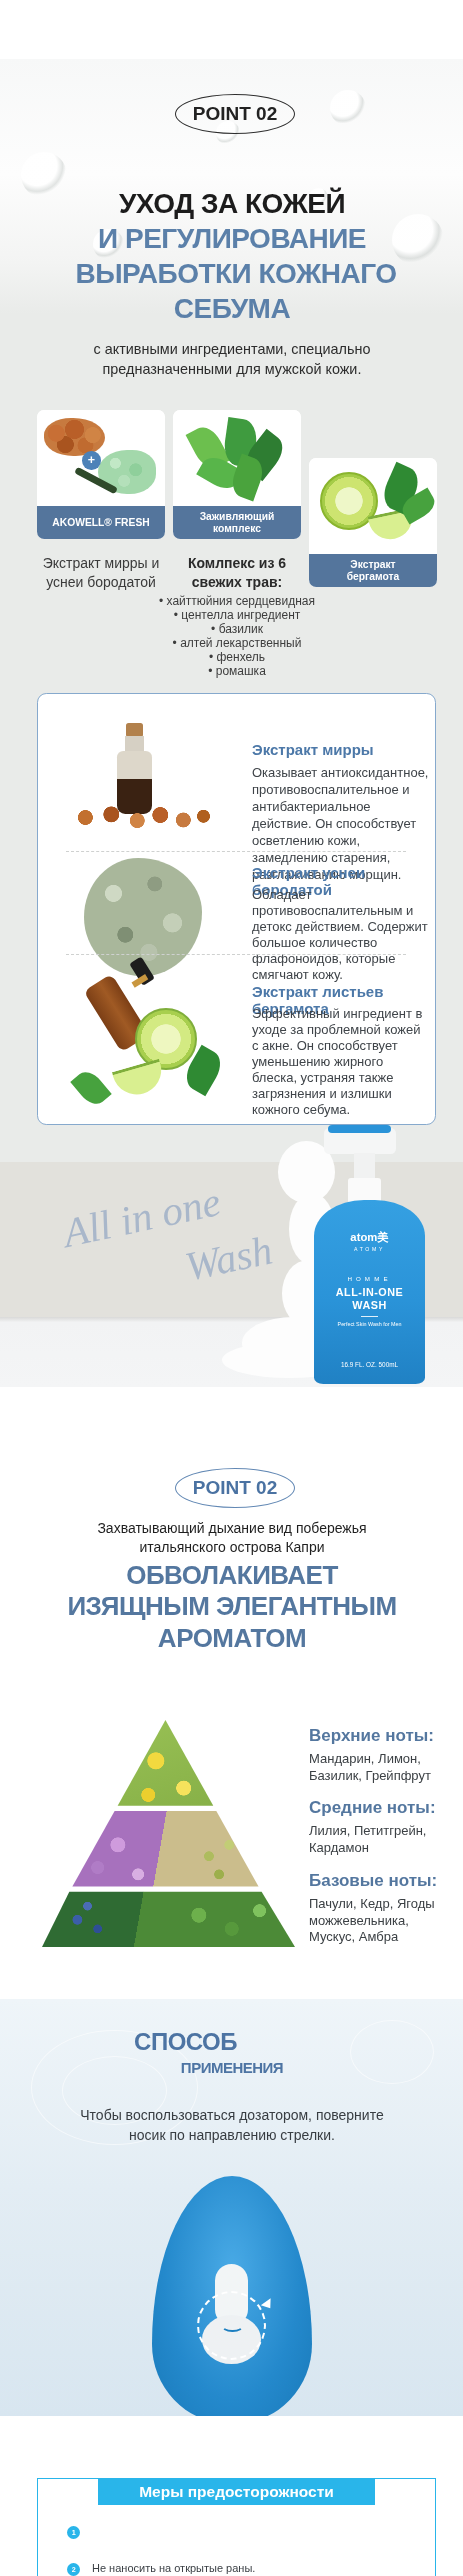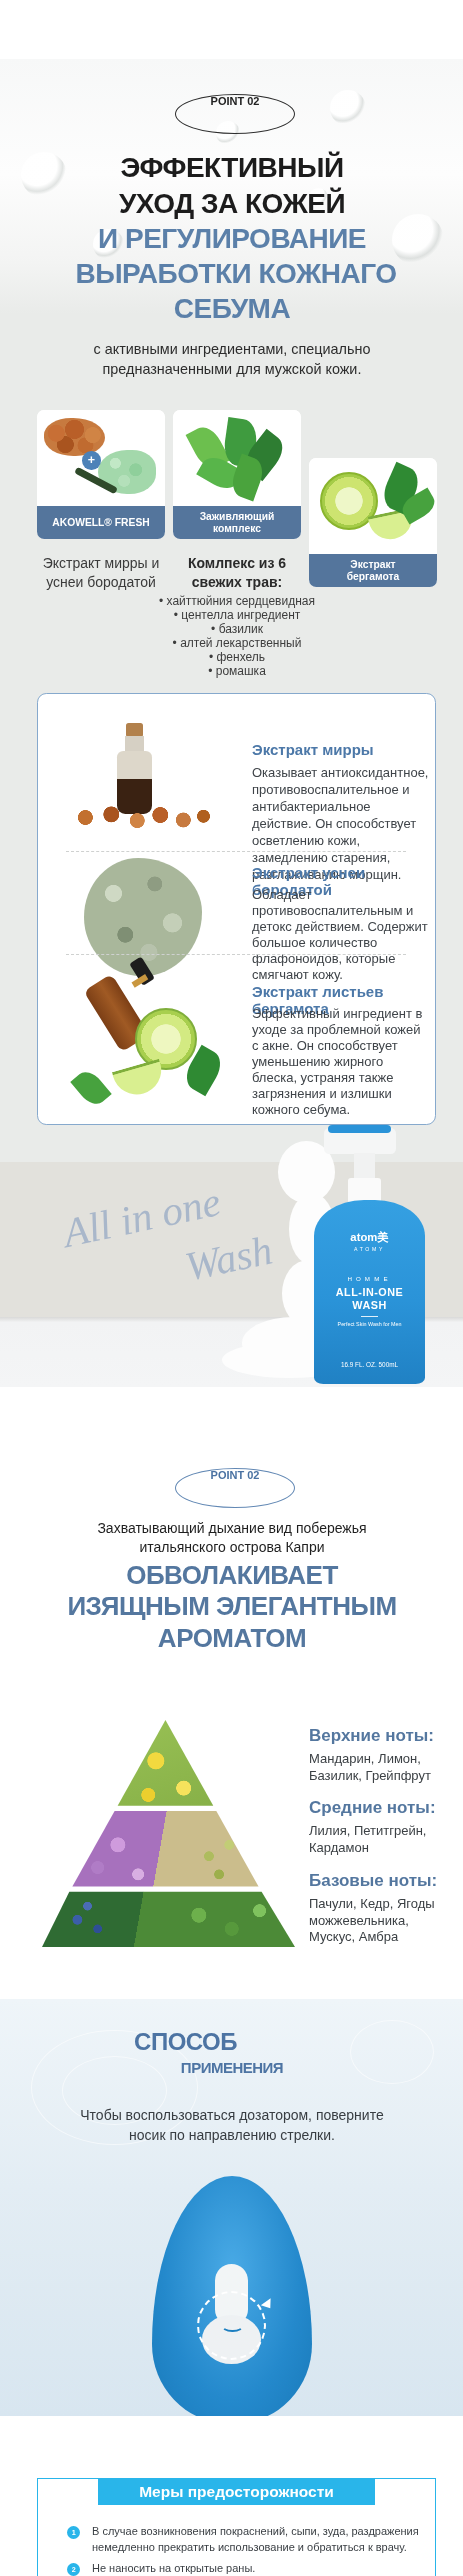--- a/index.html
+++ b/index.html
@@ -7,21 +7,21 @@
         font-family:"Liberation Sans",sans-serif;color:#222;}
   .abs{position:absolute;}
   .ctr{text-align:center;}
   
   .hero{left:0;top:59px;width:464px;height:255px;
         background:linear-gradient(180deg,#f7f8f8 0%,#fdfdfd 45%,#f3f4f3 80%,#e9ebe9 100%);}
   .bub{position:absolute;border-radius:50%;
        background:radial-gradient(circle at 35% 30%,rgba(255,255,255,.95) 45%,rgba(203,208,206,.55) 58%,rgba(233,235,233,0) 66%);}
   .band{left:0;top:314px;width:464px;height:848px;background:#e9ebe9;}
   .badge{width:118px;height:38px;border:1px solid #2e2e2e;border-radius:50%;
-         font-size:11px;font-weight:bold;color:#222;display:flex;align-items:flex-start;justify-content:center;background:transparent;}
+         font-size:19px;font-weight:bold;color:#222;display:flex;align-items:center;justify-content:center;background:transparent;}
   .badge.blue{border-color:#6288b4;color:#4a72a2;}
   .h1{width:464px;font-size:28px;font-weight:bold;letter-spacing:-0.5px;line-height:32px;}
   .h1.black{color:#1c1c1c;} .h1.blue{color:#5b80a9;}
   .sub{width:464px;font-size:14.4px;line-height:19.6px;color:#2d2d2d;}
   
   .card{width:128px;height:129px;background:#fff;border-radius:7.2px;overflow:hidden;top:410px;}
   .card .img{position:absolute;left:0;top:0;width:128px;height:96px;background:#fff;}
   .card .foot{position:absolute;left:0;top:96px;width:128px;height:33px;background:#54759c;color:#fff;
               font-weight:bold;font-size:10.3px;line-height:11.3px;display:flex;align-items:center;justify-content:center;text-align:center;padding:0 4.1px;box-sizing:border-box;}
   .leaf{position:absolute;border-radius:0 50% 0 50%;}
@@ -67,21 +67,20 @@
     <span class="bub" style="left:93px;top:170px;width:31px;height:31px;"></span>
     <span class="bub" style="left:216px;top:62px;width:24px;height:24px;"></span>
     <span class="bub" style="left:330px;top:31px;width:36px;height:36px;"></span>
     <span class="bub" style="left:392px;top:155px;width:52px;height:52px;"></span>
     <span class="bub" style="left:309px;top:129px;width:18.5px;height:18.5px;"></span>
   </div>
 
   <div class="abs badge" style="left:175px;top:94px;">
     <span>POINT 02</span>
   </div>
-  <div class="abs h1 black ctr" style="left:0;top:152px;">ЭФФЕКТИВНЫЙ</div>
   <div class="abs h1 black ctr" style="left:0;top:188px;">УХОД ЗА КОЖЕЙ</div>
   <div class="abs h1 blue ctr" style="left:0;top:223px;">И РЕГУЛИРОВАНИЕ</div>
   <div class="abs h1 blue ctr" style="left:4px;top:258px;">ВЫРАБОТКИ КОЖНАГО</div>
   <div class="abs h1 blue ctr" style="left:0;top:293px;">СЕБУМА</div>
   <div class="abs sub ctr" style="left:0;top:340px;">
     <span style="display:inline-block;width:330px;">с активными ингредиентами, специально предназначенными для мужской кожи.</span>
   </div>
 
   <div class="abs card" style="left:37px;">
     <div class="img">
@@ -265,20 +264,19 @@
     <div class="abs" style="left:197px;top:292px;width:69px;height:69px;border:2.1px dashed #fff;border-radius:50%;box-sizing:border-box;"></div>
     <div class="abs" style="left:262px;top:302px;width:0;height:0;border-left:6.2px solid transparent;border-right:6.2px solid transparent;border-top:8.2px solid #fff;transform:rotate(-35deg);"></div>
     <div class="abs" style="left:221px;top:320px;width:23px;height:13.4px;border:2.1px solid transparent;border-bottom:2.1px solid #1d7fc0;border-radius:50%;box-sizing:border-box;"></div>
   </div>
 
   <div class="abs pcard">
     <div class="abs" style="left:60px;top:-1px;width:277px;height:27px;background:#29b5ea;color:#fff;font-size:15.5px;font-weight:bold;display:flex;align-items:center;justify-content:center;">
       <span>Меры предосторожности</span>
     </div>
     <span class="pnum" style="left:29px;top:47px;">1</span>
-    <div class="ptxt" style="top:45px;">В случае возникновения покраснений, сыпи, зуда, раздражения немедленно прекратить использование и обратиться к врачу.</div>
     <span class="pnum" style="left:29px;top:84px;">2</span>
     <div class="ptxt" style="top:82px;">Не наносить на открытые раны.</div>
 
   </div>
 
 </div>
 
 
 </body></html>

